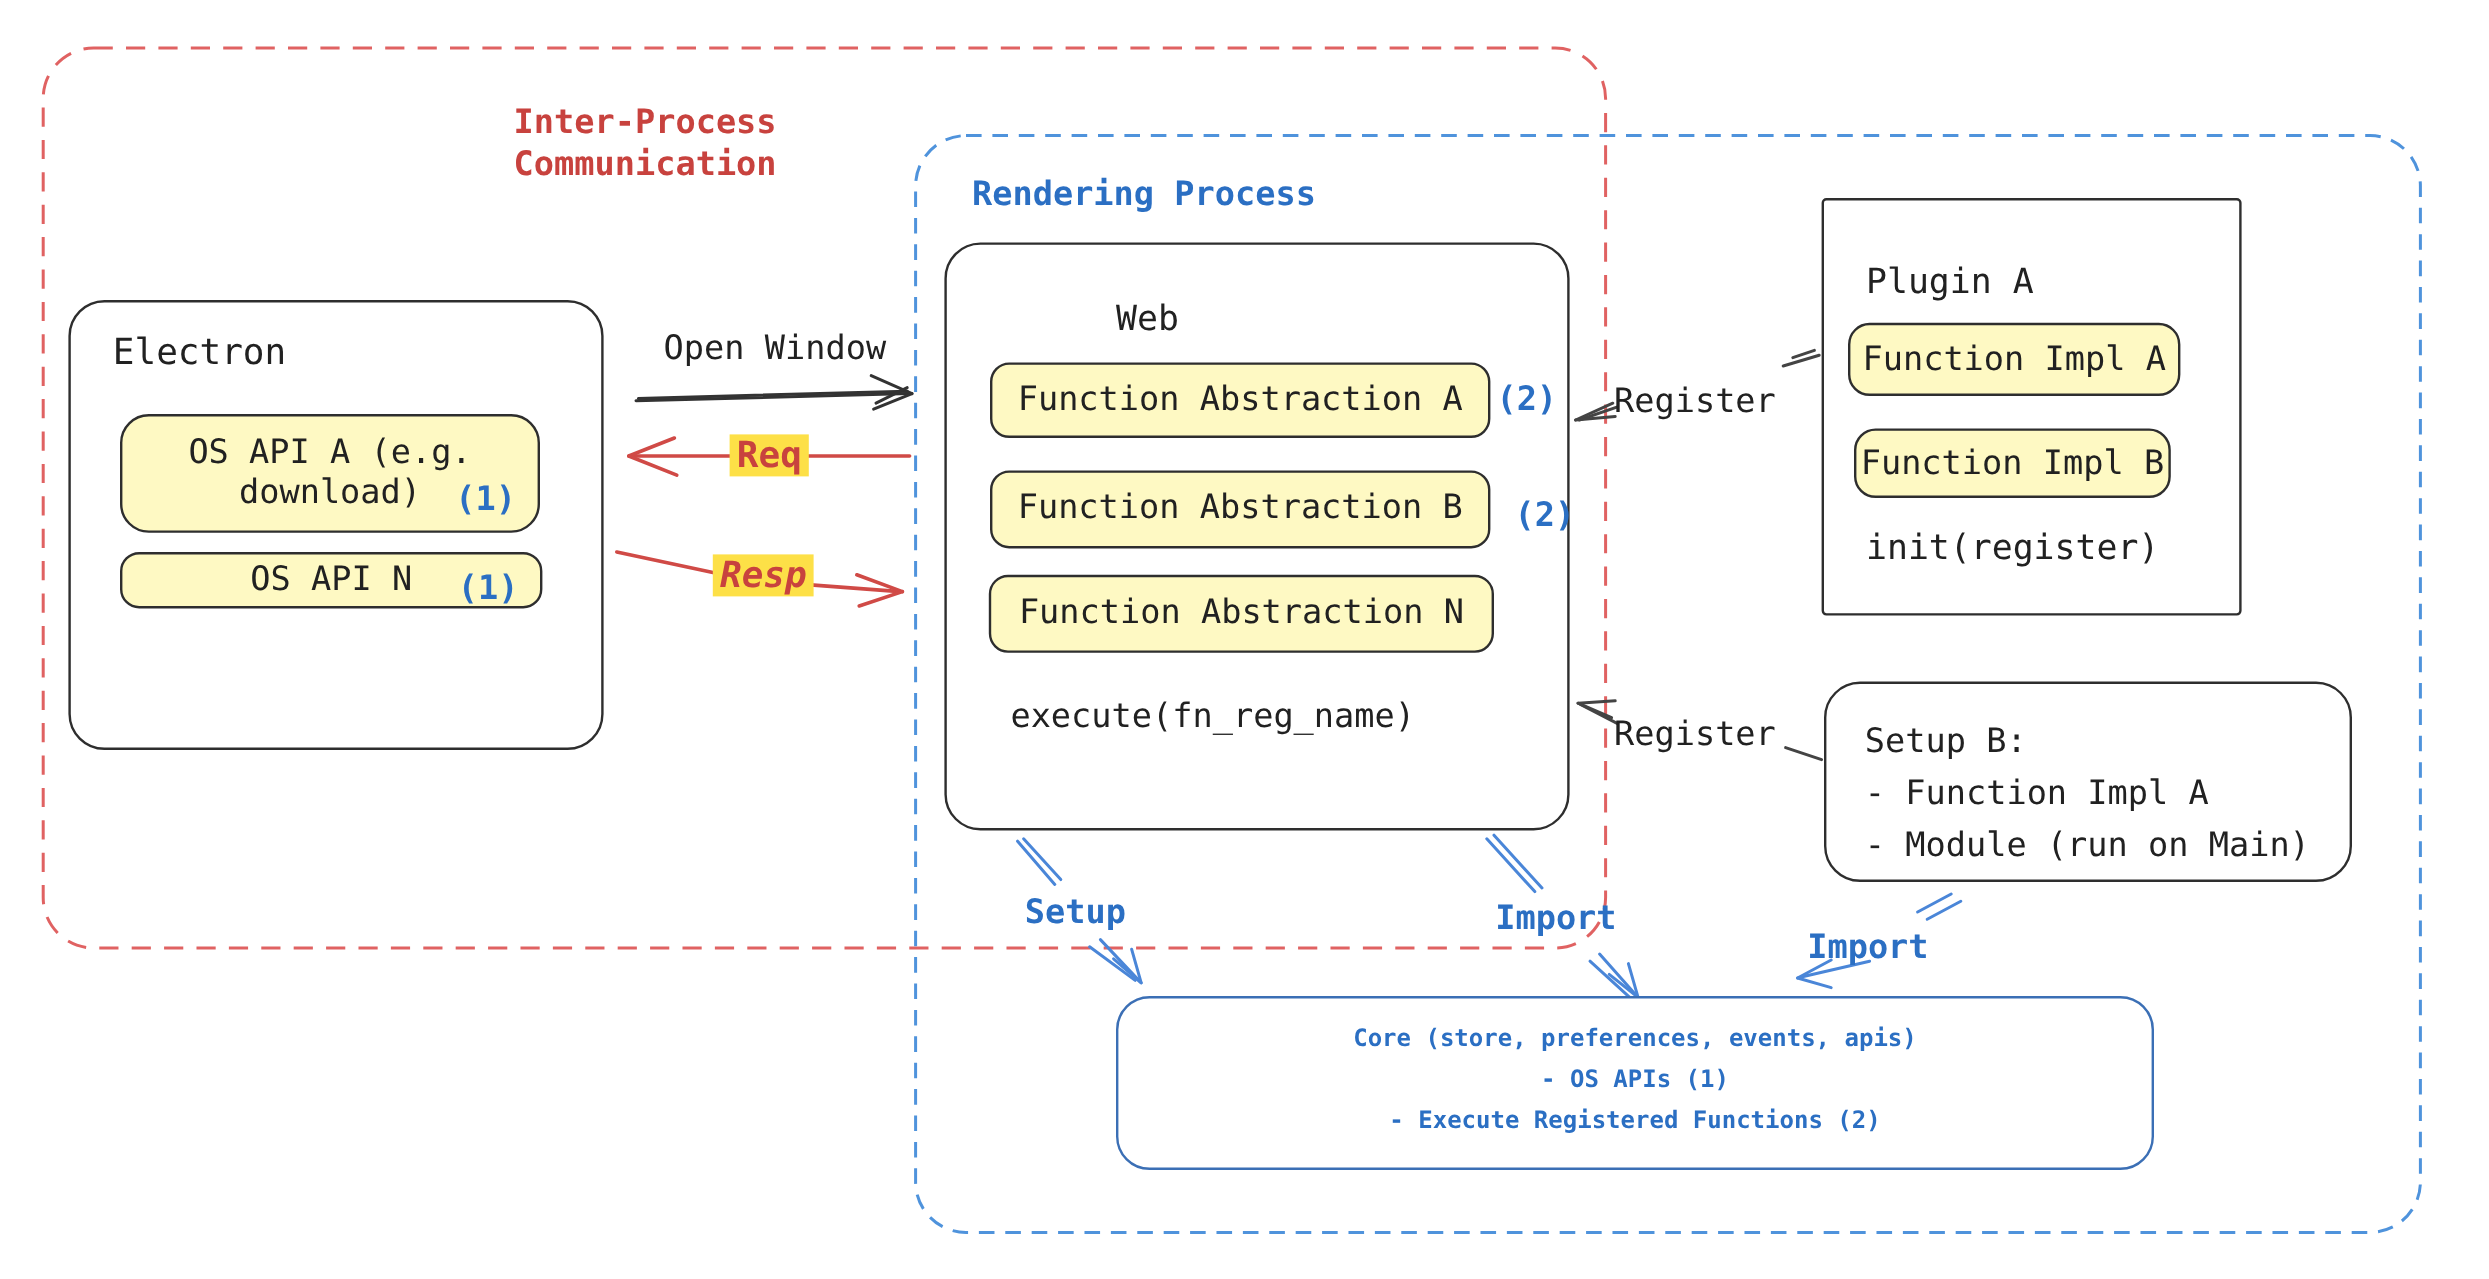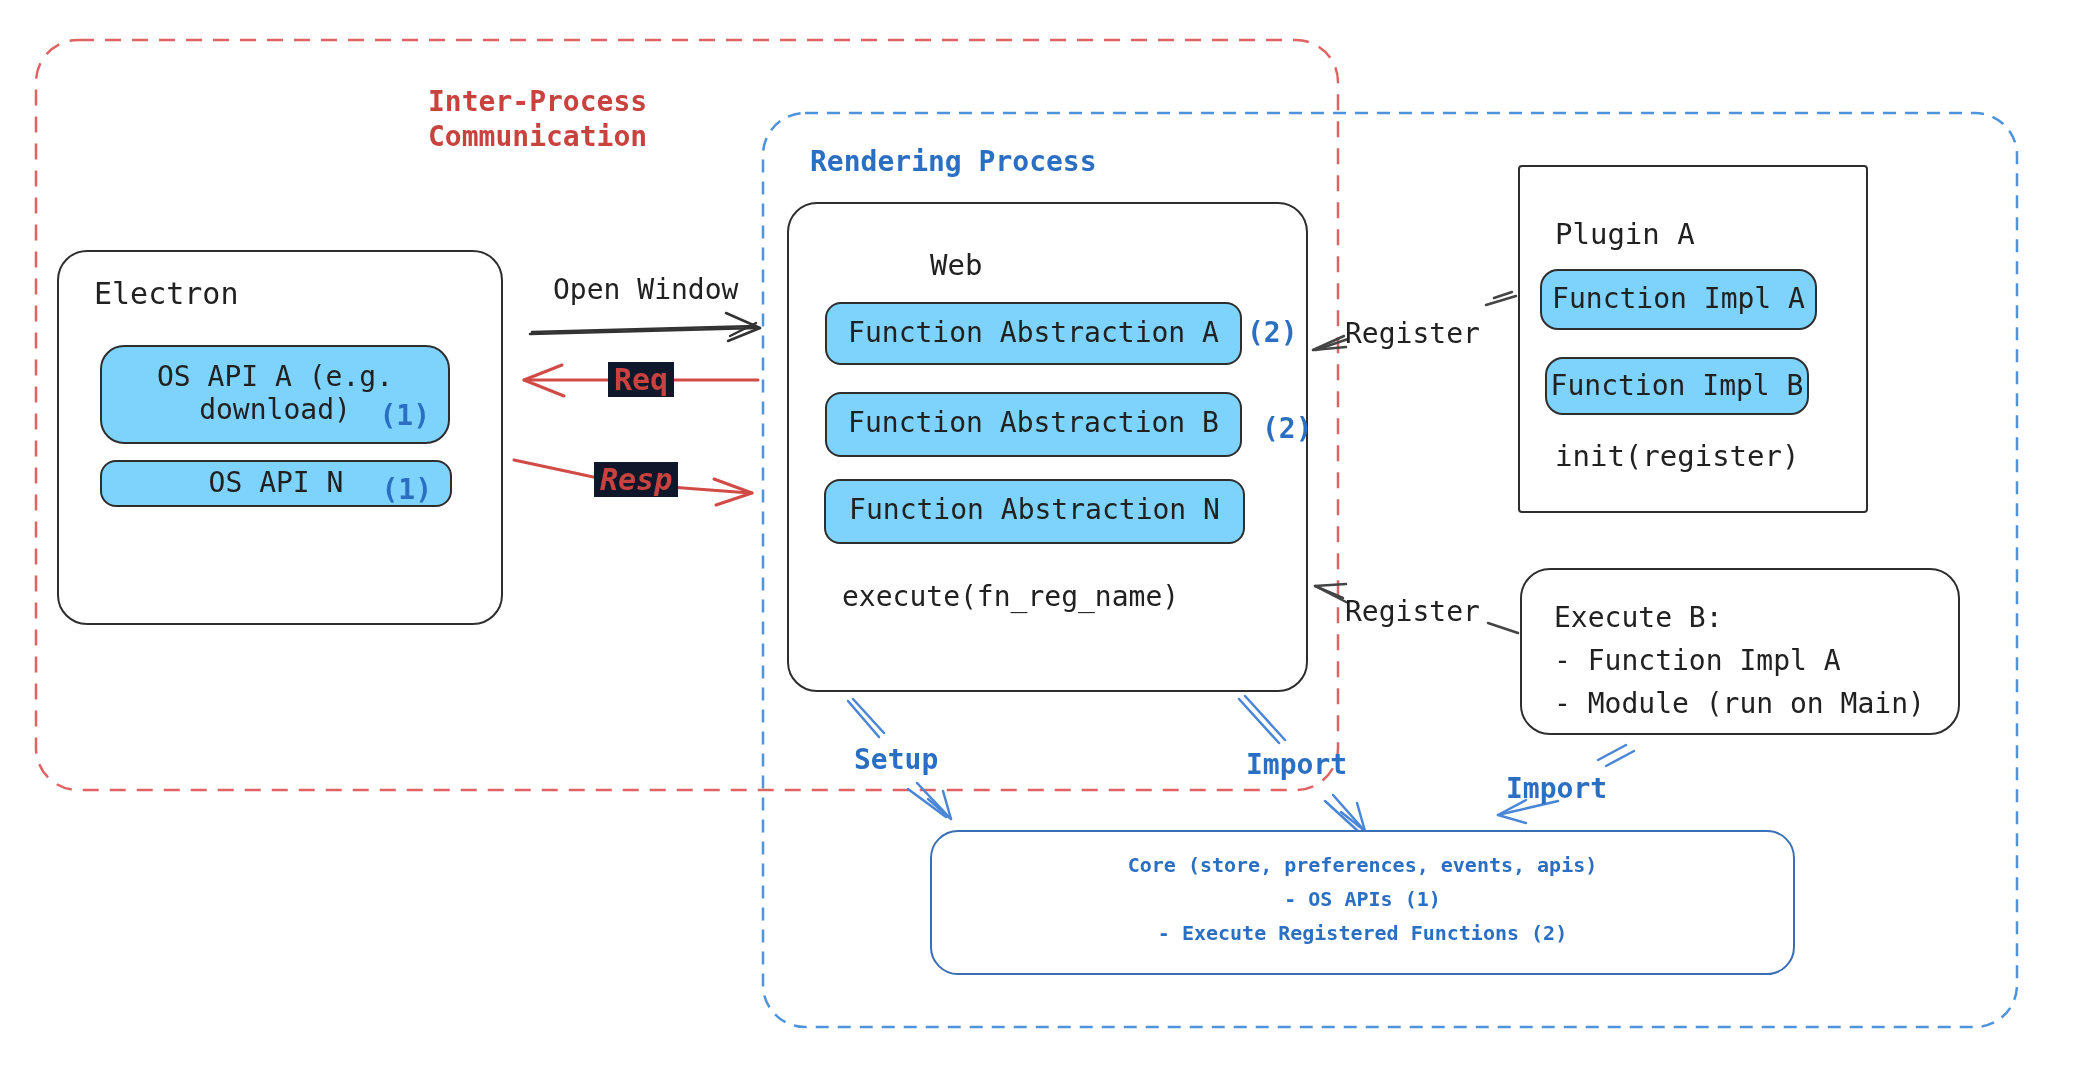--- a/index.html
+++ b/index.html
@@ -28,28 +28,28 @@
     position: absolute;
     z-index: 3;
     white-space: pre;
     color: #212121;
     font-size: 28px;
     line-height: 35px;
   }
   .red-text   { color: #c8423e; font-weight: bold; }
   .blue-text  { color: #2b6fc3; font-weight: bold; }
   .black-text { color: #212121; font-weight: normal; }
-  .bg-white   { background: #0f172a; padding: 0 6px; }
+  .bg-white   { background: #fde047; padding: 0 6px; }
 
   
   .electron-box { left: 57px; top: 250px; width: 446px; height: 375px; border-radius: 30px; }
   .electron-title { left: 35px; top: 24px; font-size: 30px; }
   .inner-pill {
     position: absolute;
-    background: #7dd3fc;
+    background: #fef9c3;
     border: 2.5px solid #2e2e2e;
     font-size: 28px;
     color: #212121;
     text-align: center;
   }
   .os-api-a { left: 41px; top: 93px; width: 350px; height: 99px; border-radius: 24px; padding-top: 13px; line-height: 33px; }
   .os-api-n { left: 41px; top: 208px; width: 352px; height: 47px; border-radius: 16px; line-height: 42px; }
   .pill-badge {
     position: absolute;
     color: #2b6fc3;
@@ -206,21 +206,21 @@
   </div>
 
   <div class="node plugin-a-box">
     <div class="label black-text plugin-a-title">Plugin A</div>
     <div class="inner-pill fi-a">Function Impl A</div>
     <div class="inner-pill fi-b">Function Impl B</div>
     <div class="init-label">init(register)</div>
   </div>
 
   <div class="node plugin-b-box">
-    <div class="plugin-b-line">Execute B:</div>
+    <div class="plugin-b-line">Setup B:</div>
     <div class="plugin-b-line">- Function Impl A</div>
     <div class="plugin-b-line">- Module (run on Main)</div>
   </div>
 
   <div class="node core-box">
     <div class="core-line">Core (store, preferences, events, apis)</div>
     <div class="core-line">- OS APIs (1)</div>
     <div class="core-line">- Execute Registered Functions (2)</div>
   </div>
 

